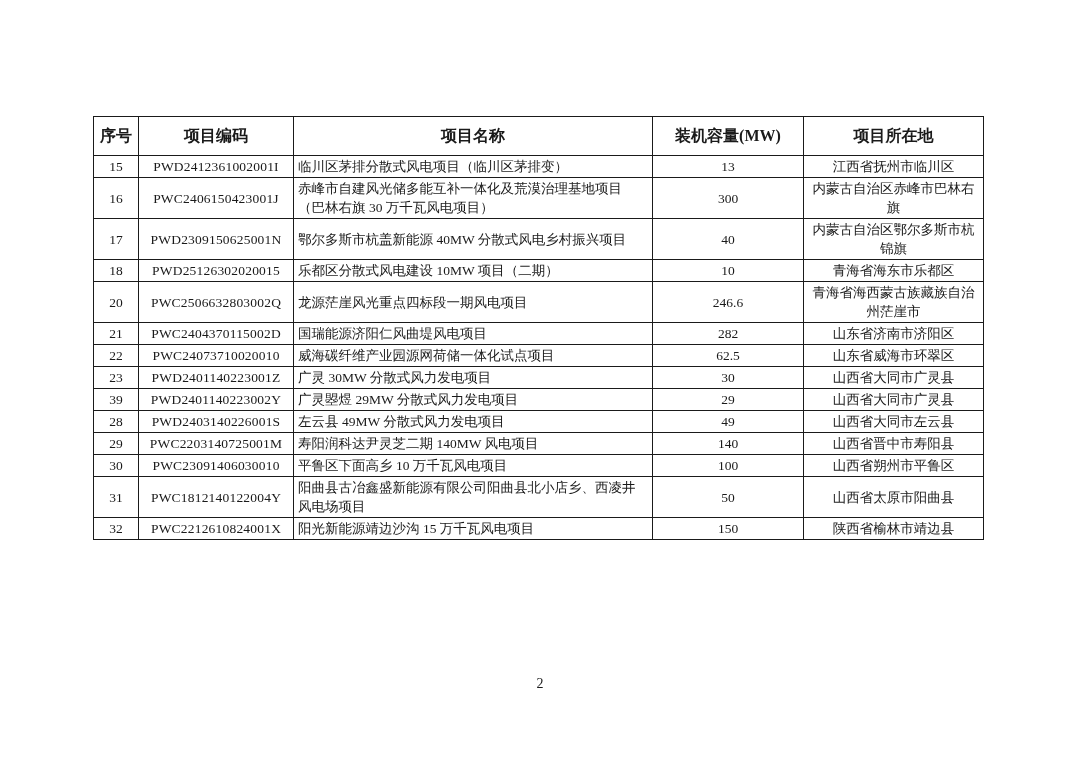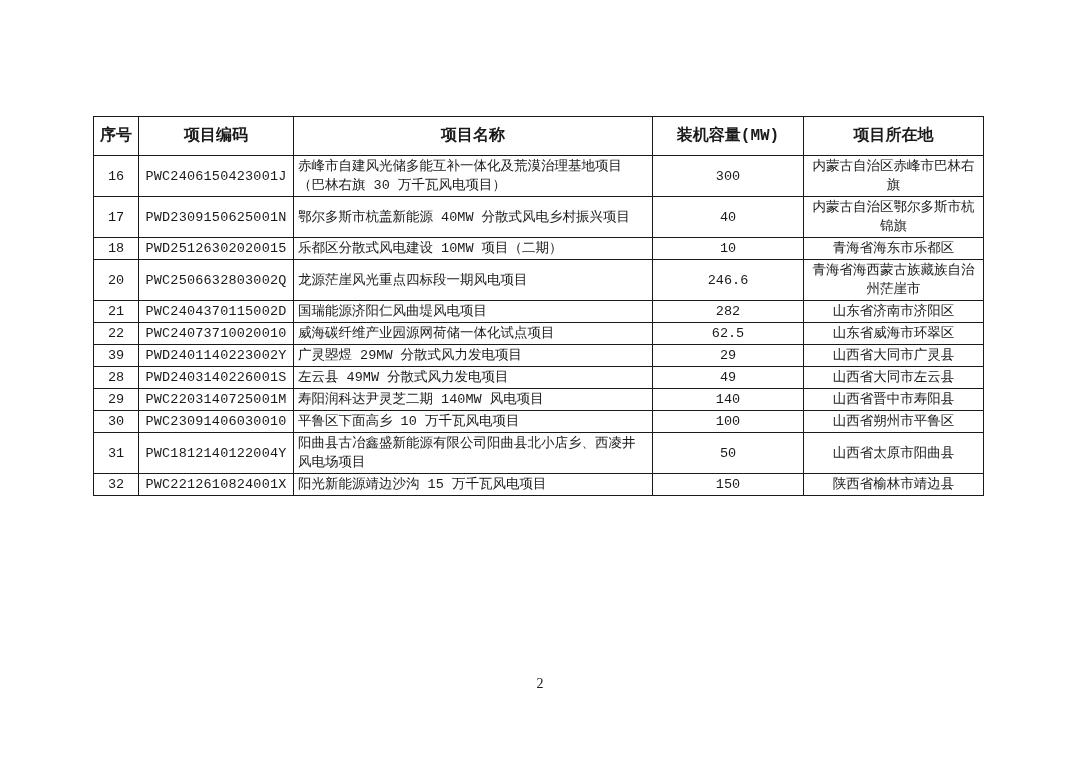--- a/index.html
+++ b/index.html
@@ -18,21 +18,20 @@
     background: #ffffff;
     overflow: hidden;
   }
   table.projects {
     position: absolute;
     left: 93px;
     top: 116px;
     width: 890px;
     border-collapse: collapse;
     table-layout: fixed;
-    font-family: Liberation Mono, monospace;
   }
   th, td {
     border: 1px solid #1a1a1a;
     overflow: hidden;
   }
   th {
     font-size: 16px;
     font-weight: bold;
     text-align: center;
     padding: 8px 2px;
@@ -80,20 +79,27 @@
       <tr>
         <th>序号</th>
         <th>项目编码</th>
         <th>项目名称</th>
         <th>装机容量(MW)</th>
         <th>项目所在地</th>
       </tr>
     </thead>
     <tbody id="table-body">
         <tr>
+          <td class="col-no">15</td>
+          <td class="col-code">PWD2412361002001I</td>
+          <td class="col-name">临川区茅排分散式风电项目（临川区茅排变）</td>
+          <td class="col-capacity">13</td>
+          <td class="col-location">江西省抚州市临川区</td>
+        </tr>
+        <tr>
           <td class="col-no">16</td>
           <td class="col-code">PWC2406150423001J</td>
           <td class="col-name">赤峰市自建风光储多能互补一体化及荒漠治理基地项目
 （巴林右旗 30 万千瓦风电项目）</td>
           <td class="col-capacity">300</td>
           <td class="col-location">内蒙古自治区赤峰市巴林右旗</td>
         </tr>
         <tr>
           <td class="col-no">17</td>
           <td class="col-code">PWD2309150625001N</td>
@@ -121,20 +127,27 @@
           <td class="col-name">国瑞能源济阳仁风曲堤风电项目</td>
           <td class="col-capacity">282</td>
           <td class="col-location">山东省济南市济阳区</td>
         </tr>
         <tr>
           <td class="col-no">22</td>
           <td class="col-code">PWC24073710020010</td>
           <td class="col-name">威海碳纤维产业园源网荷储一体化试点项目</td>
           <td class="col-capacity">62.5</td>
           <td class="col-location">山东省威海市环翠区</td>
+        </tr>
+        <tr>
+          <td class="col-no">23</td>
+          <td class="col-code">PWD2401140223001Z</td>
+          <td class="col-name">广灵 30MW 分散式风力发电项目</td>
+          <td class="col-capacity">30</td>
+          <td class="col-location">山西省大同市广灵县</td>
         </tr>
         <tr>
           <td class="col-no">39</td>
           <td class="col-code">PWD2401140223002Y</td>
           <td class="col-name">广灵曌煜 29MW 分散式风力发电项目</td>
           <td class="col-capacity">29</td>
           <td class="col-location">山西省大同市广灵县</td>
         </tr>
         <tr>
           <td class="col-no">28</td>

